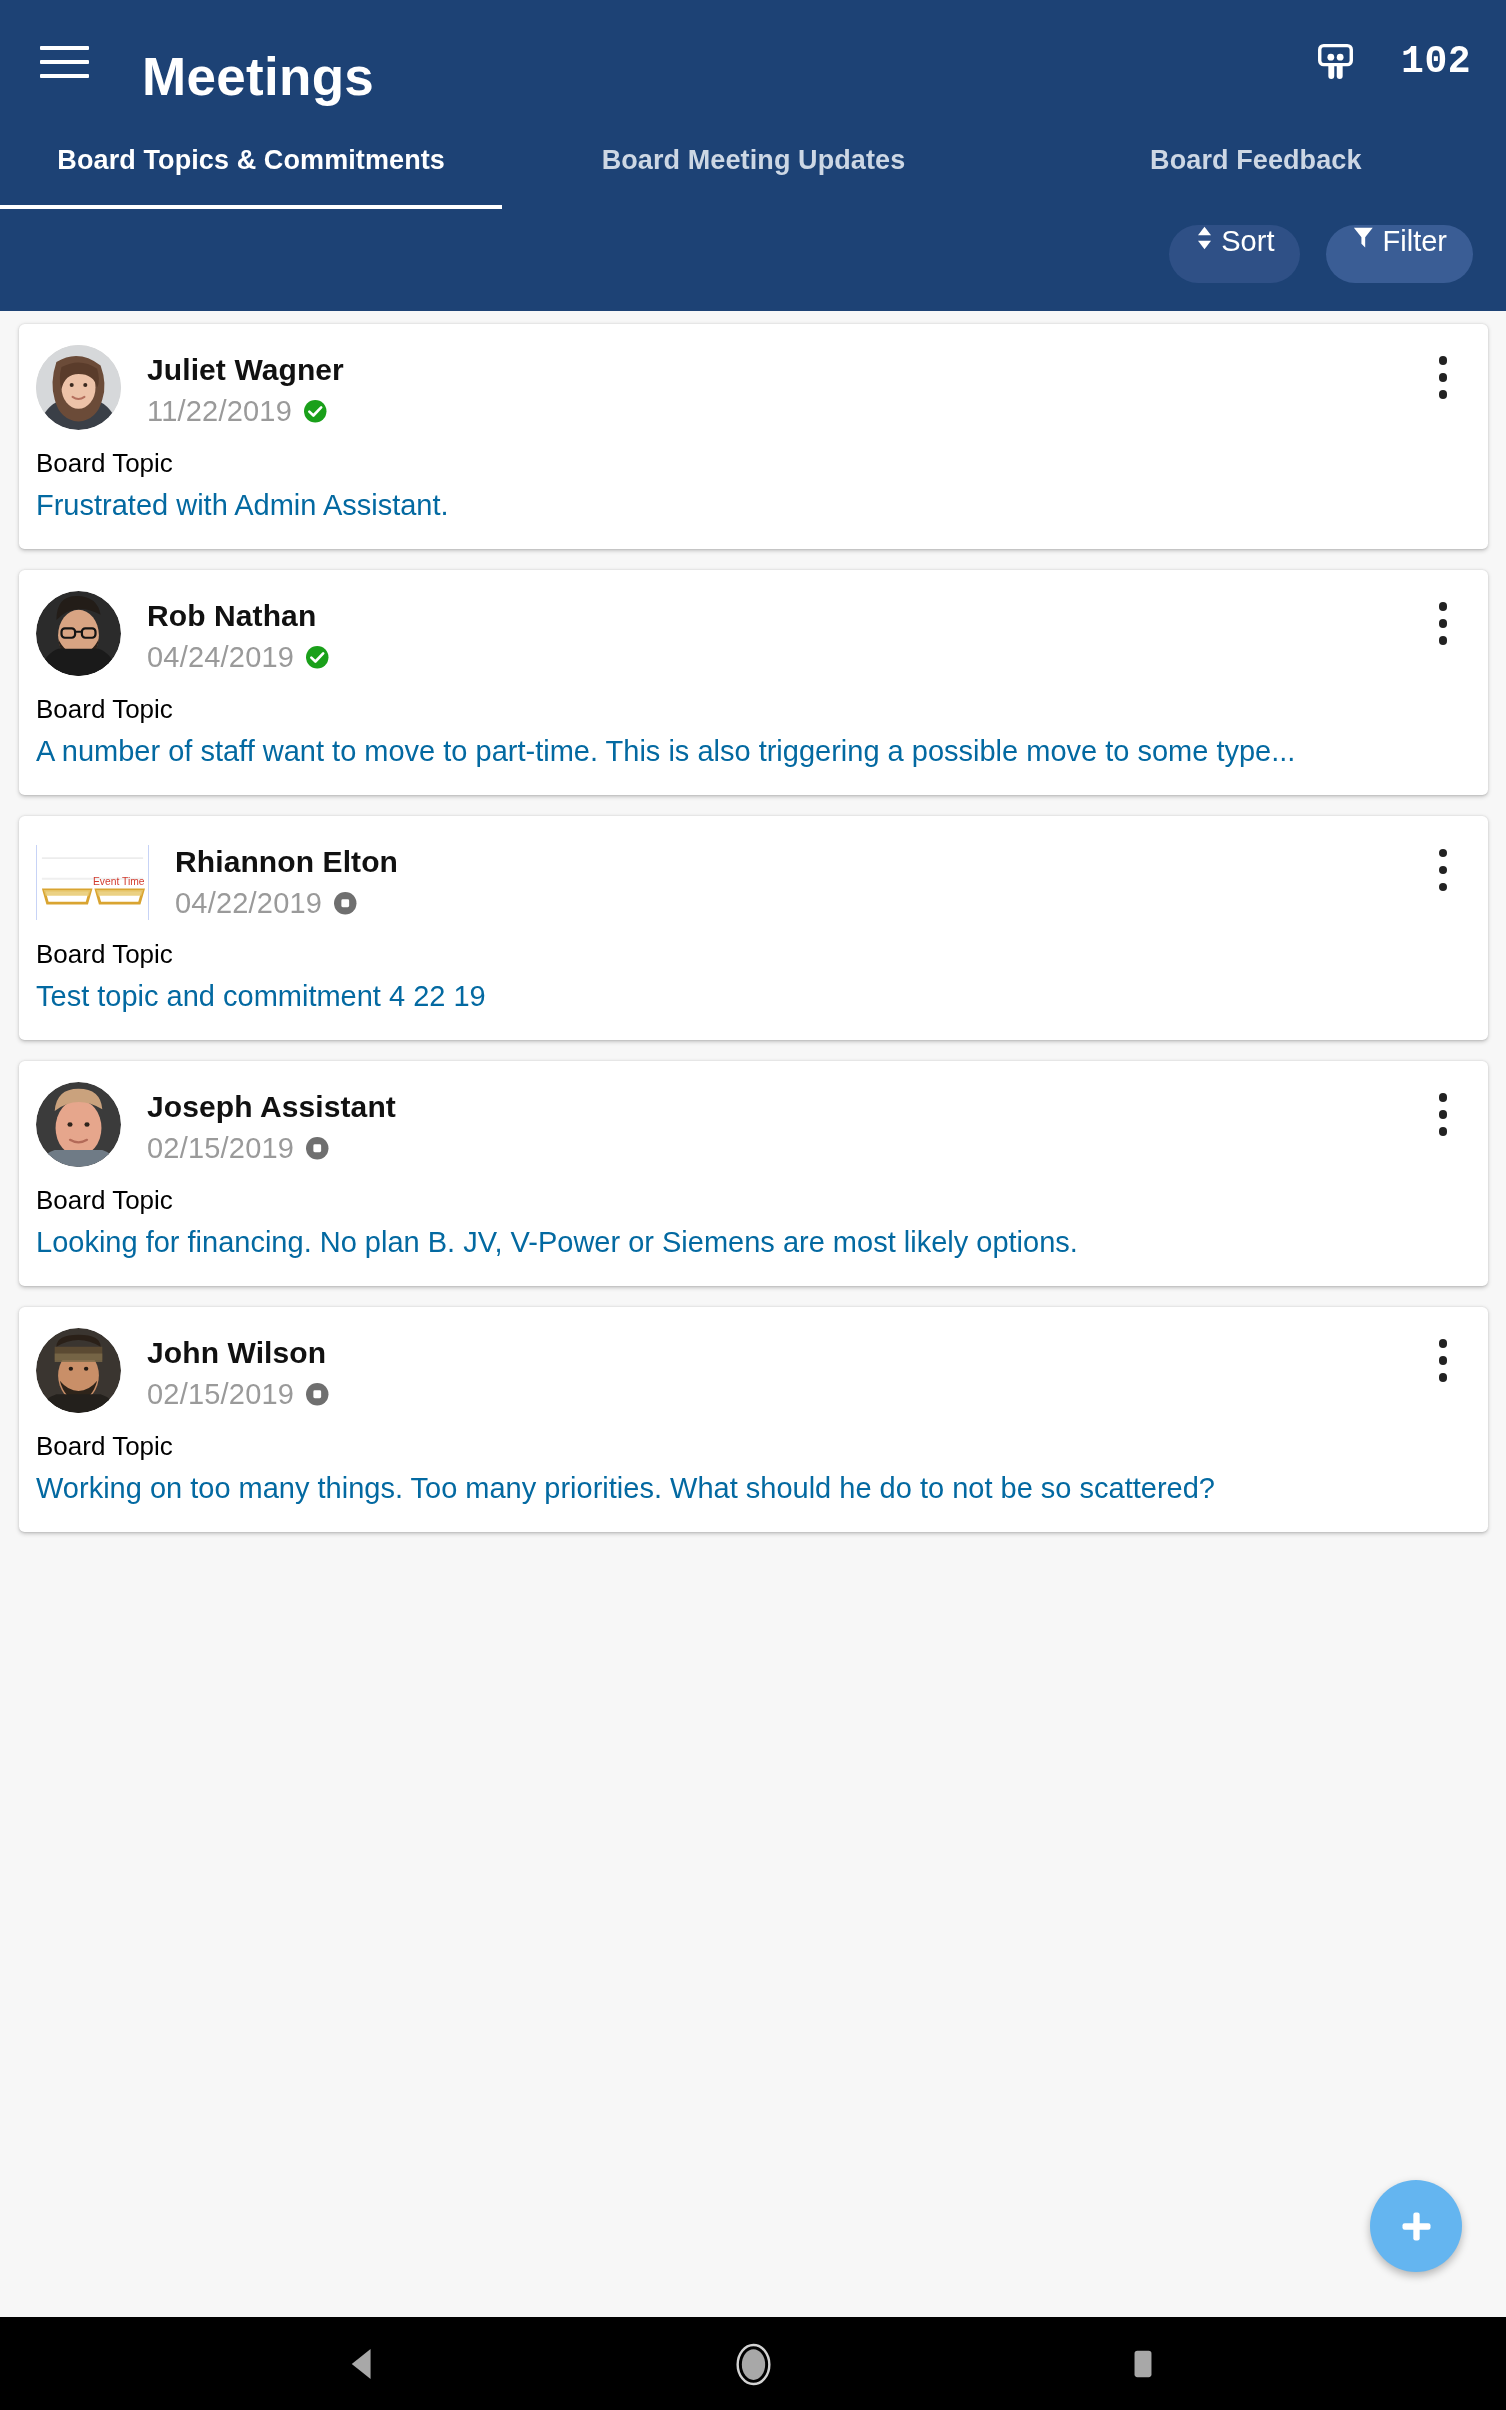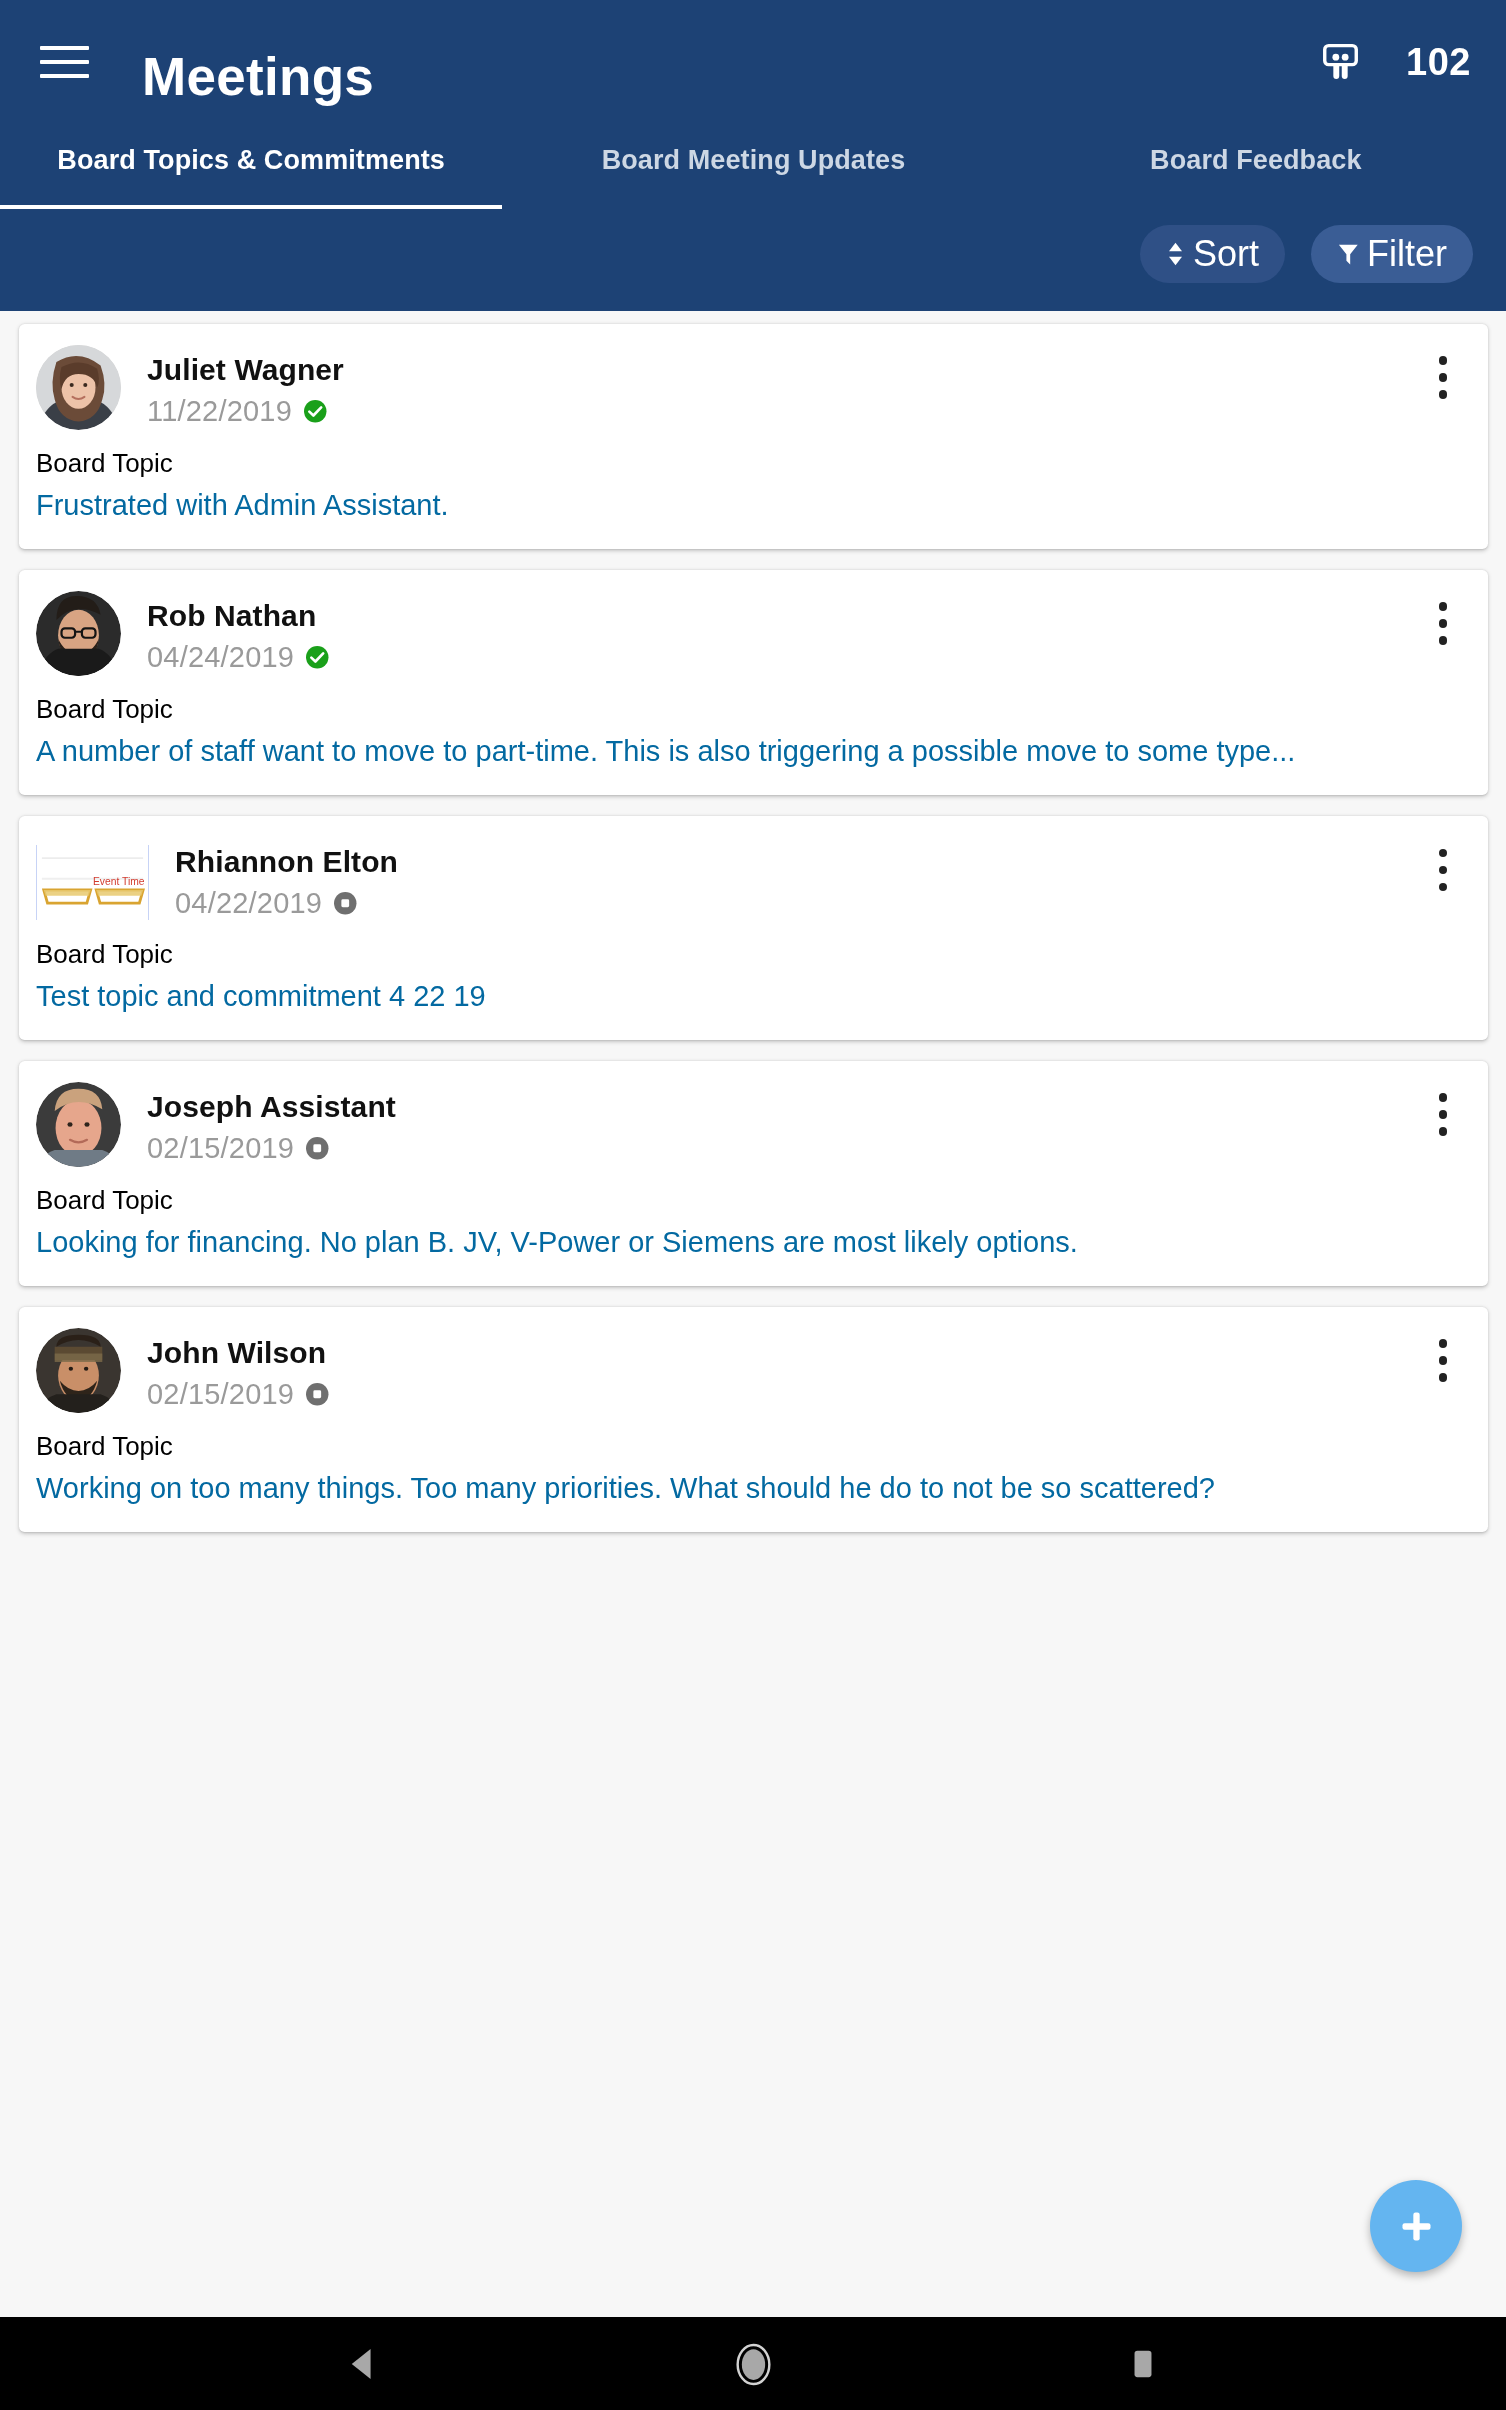--- a/index.html
+++ b/index.html
@@ -65,20 +65,21 @@
     margin-top: 28px;
   }
 
   .appbar-spacer { flex: 1 1 auto; }
 
   .appbar-right {
     display: flex;
     align-items: center;
     gap: 44px;
     flex: 0 0 auto;
+    font-family: Liberation Mono, monospace;
   }
 
   .board-icon {
     width: 43px;
     height: 43px;
     display: block;
   }
 
   .appbar-count {
     font-size: 38px;
@@ -122,28 +123,27 @@
     display: flex;
     justify-content: flex-end;
     align-items: center;
     gap: 26px;
     padding: 13px 34px 24.5px 0;
     height: 102px;
   }
 
   .pill {
     display: inline-flex;
-    align-items: center;
     justify-content: center;
     gap: 7.5px;
     height: 58px;
-    padding: 8px 26px;
+    padding: 0 26px;
     border-radius: 32px;
     color: #ffffff;
-    font-size: 36px;
+    font-size: 29px;
     font-weight: normal;
     cursor: pointer;
     border: none;
     font-family: "Liberation Sans", sans-serif;
   }
   .pill.sort   { background: #2f5086; }
   .pill.filter { background: #3a5d95; }
 
   .pill svg { display: block; }
 

